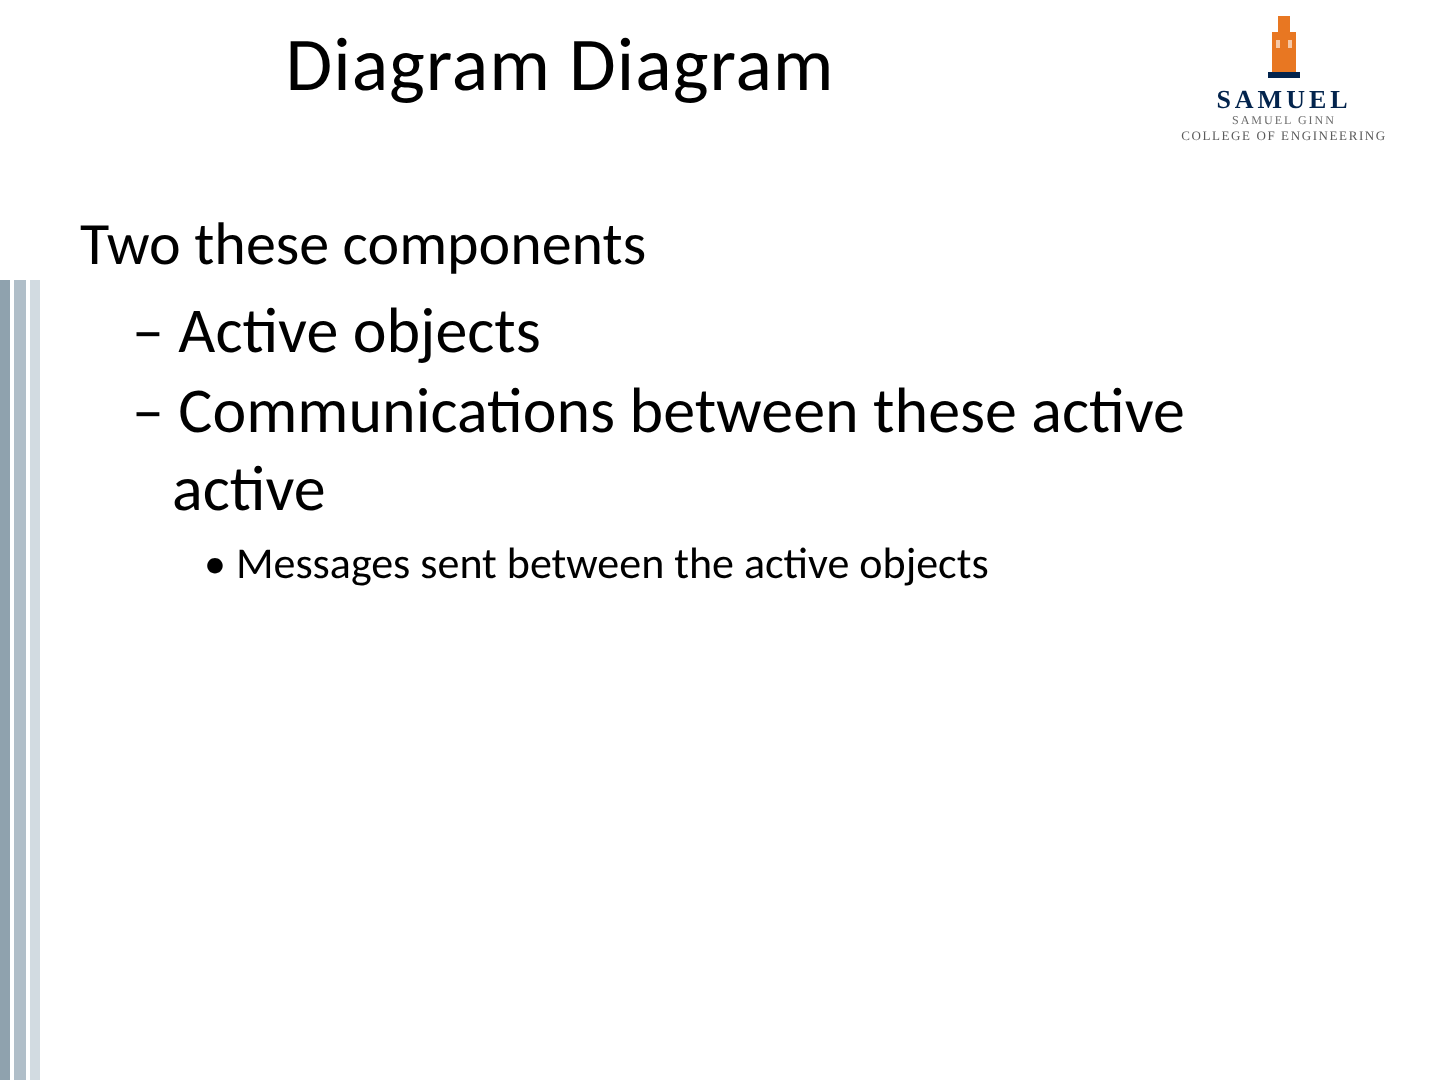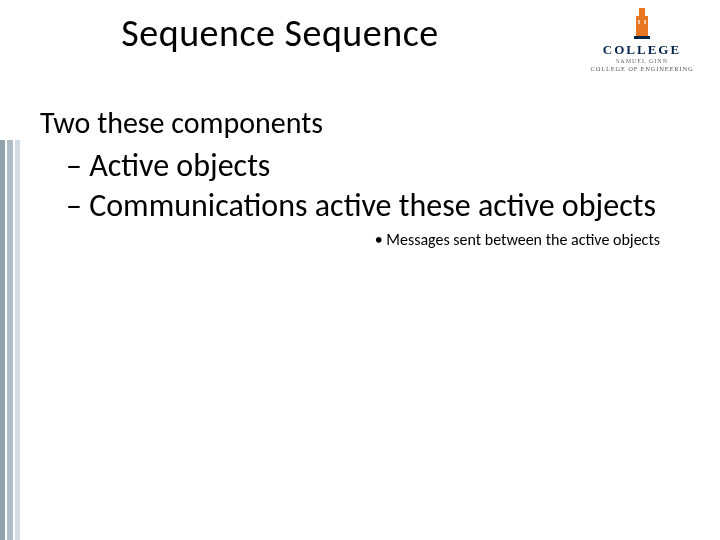--- a/index.html
+++ b/index.html
@@ -88,57 +88,56 @@
     font-size: 32px;
     line-height: 1.2;
     margin: 0 0 2px 0;
     padding-left: 46px;
     text-indent: -20px;
   }
   .bullet-lvl2::before {
     content: "– ";
   }
   .bullet-lvl3 {
-    font-size: 16px;
+    font-size: 22px;
     line-height: 1.25;
     margin: 4px 0 0 0;
     padding-left: 76px;
     text-indent: -14px;
-    text-align: right;
   }
   .bullet-lvl3::before {
     content: "• ";
   }
 </style>
 </head>
 <body>
 
 <div class="slide">
 
   <div class="left-stripes">
     <div class="stripe"></div>
     <div class="stripe"></div>
     <div class="stripe"></div>
   </div>
 
-  <div class="title">Sequence Sequence</div>
+  <div class="title">Diagram Diagram</div>
 
   <div class="logo">
     <svg width="24" height="34" viewBox="0 0 24 34">
       <rect x="9" y="2" width="6" height="8" fill="#e87722"></rect>
       <rect x="6" y="10" width="12" height="20" fill="#e87722"></rect>
       <rect x="8" y="14" width="2" height="4" fill="#fff" opacity="0.6"></rect>
       <rect x="14" y="14" width="2" height="4" fill="#fff" opacity="0.6"></rect>
       <rect x="4" y="30" width="16" height="3" fill="#03244d"></rect>
     </svg>
-    <div class="univ">COLLEGE</div>
+    <div class="univ">SAMUEL</div>
     <div class="unit1">SAMUEL GINN</div>
     <div class="unit2">COLLEGE OF ENGINEERING</div>
   </div>
 
   <div class="content">
     <p class="heading1">Two these components</p>
     <p class="bullet-lvl2">Active objects</p>
-    <p class="bullet-lvl2">Communications active these active objects</p>
+    <p class="bullet-lvl2">Communications between these active active</p>
     <p class="bullet-lvl3">Messages sent between the active objects</p>
   </div>
 
 </div>
 
 </body></html>

